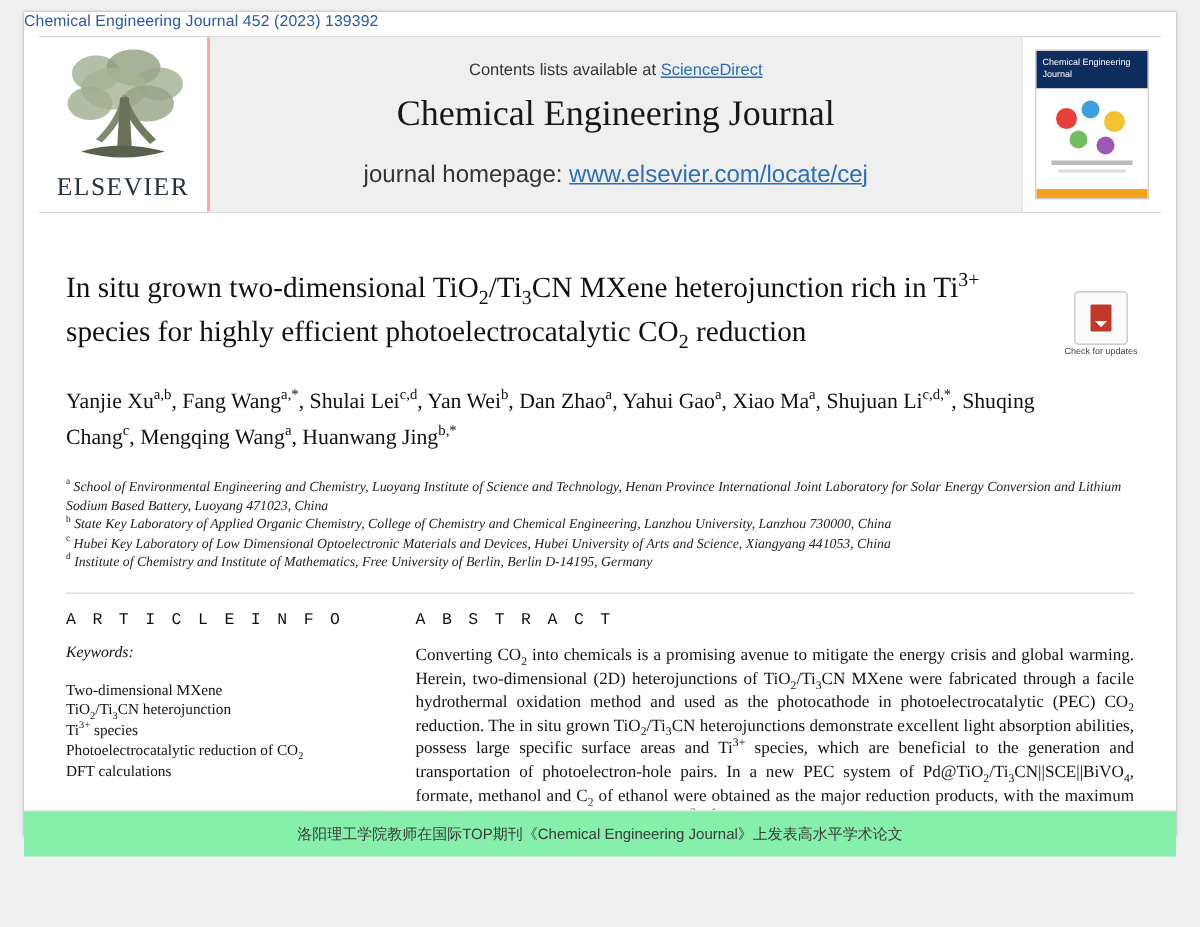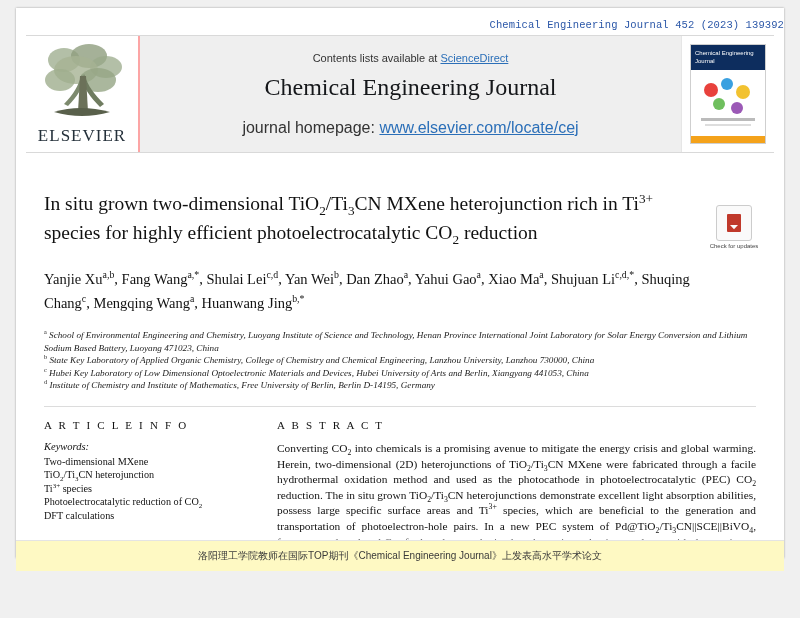--- a/index.html
+++ b/index.html
@@ -18,25 +18,25 @@
     left: 16px;
     top: 8px;
     width: 768px;
     height: 550px;
     background: #ffffff;
     box-shadow: 0 0 2px rgba(0,0,0,0.35);
     overflow: hidden;
   }
   
   .running-head {
-    text-align: right;
-    font-family: Liberation Mono, monospace;
+    text-align: left;
+    font-family: Liberation Sans, sans-serif;
     font-size: 10.5px;
     color: #2b57a8;
-    padding-top: 11px;
+    padding-top: 0;
     padding-bottom: 4px;
     letter-spacing: 0.1px;
   }
   
   .masthead {
     display: flex;
     border-top: 1px solid #d9d9d9;
     border-bottom: 1px solid #d9d9d9;
     height: 118px;
     box-sizing: border-box;
@@ -212,32 +212,32 @@
     margin-top: 12px;
   }
   .col-left {
     width: 215px;
     padding-right: 18px;
   }
   .col-right {
     flex: 1;
   }
   .sec-head {
-    font-family: Liberation Serif, serif;
+    font-family: Liberation Mono, monospace;
     font-size: 11px;
     letter-spacing: 2.2px;
     color: #111;
     margin-bottom: 10px;
   }
   .kw-head {
     font-family: "Liberation Serif", serif;
     font-size: 10.5px;
     font-style: italic;
     color: #111;
-    margin-bottom: 3px;
+    margin-bottom: 13px;
   }
   .kw-list {
     font-family: "Liberation Serif", serif;
     font-size: 10.2px;
     line-height: 13.5px;
     color: #111;
   }
   .abstract-text {
     font-family: "Liberation Serif", serif;
     font-size: 11.4px;
@@ -254,21 +254,21 @@
     background: linear-gradient(to bottom, rgba(255,255,255,0), #ffffff 85%);
     pointer-events: none;
   }
   
   .banner {
     position: absolute;
     left: 16px;
     top: 540px;
     width: 768px;
     height: 30px;
-    background: #fef9c3;
+    background: #86efac;
     border-top: 1px solid #e4e4e4;
     display: flex;
     align-items: center;
     justify-content: center;
   }
   .banner-text {
     font-family: "Liberation Sans", sans-serif;
     font-size: 10px;
     color: #3a3a3a;
     white-space: nowrap;
@@ -355,21 +355,21 @@
       <span><span>Xiao Ma</span><sup>a</sup></span>,
       <span><span>Shujuan Li</span><sup>c,d,*</sup></span>,
       <span><span>Shuqing Chang</span><sup>c</sup></span>,
       <span><span>Mengqing Wang</span><sup>a</sup></span>,
       <span><span>Huanwang Jing</span><sup>b,*</sup></span>
     </div>
 
     <div class="affils">
       <div><sup class="aff-mark">a</sup> <span>School of Environmental Engineering and Chemistry, Luoyang Institute of Science and Technology, Henan Province International Joint Laboratory for Solar Energy Conversion and Lithium Sodium Based Battery, Luoyang 471023, China</span></div>
       <div><sup class="aff-mark">b</sup> <span>State Key Laboratory of Applied Organic Chemistry, College of Chemistry and Chemical Engineering, Lanzhou University, Lanzhou 730000, China</span></div>
-      <div><sup class="aff-mark">c</sup> <span>Hubei Key Laboratory of Low Dimensional Optoelectronic Materials and Devices, Hubei University of Arts and Berlin, Xiangyang 441053, China</span></div>
+      <div><sup class="aff-mark">c</sup> <span>Hubei Key Laboratory of Low Dimensional Optoelectronic Materials and Devices, Hubei University of Arts and Science, Xiangyang 441053, China</span></div>
       <div><sup class="aff-mark">d</sup> <span>Institute of Chemistry and Institute of Mathematics, Free University of Berlin, Berlin D-14195, Germany</span></div>
     </div>
 
     <div class="divider"></div>
 
     <div class="columns">
       <div class="col-left">
         <div class="sec-head">A R T I C L E   I N F O</div>
         <div class="kw-head">Keywords:</div>
         <div class="kw-list">

